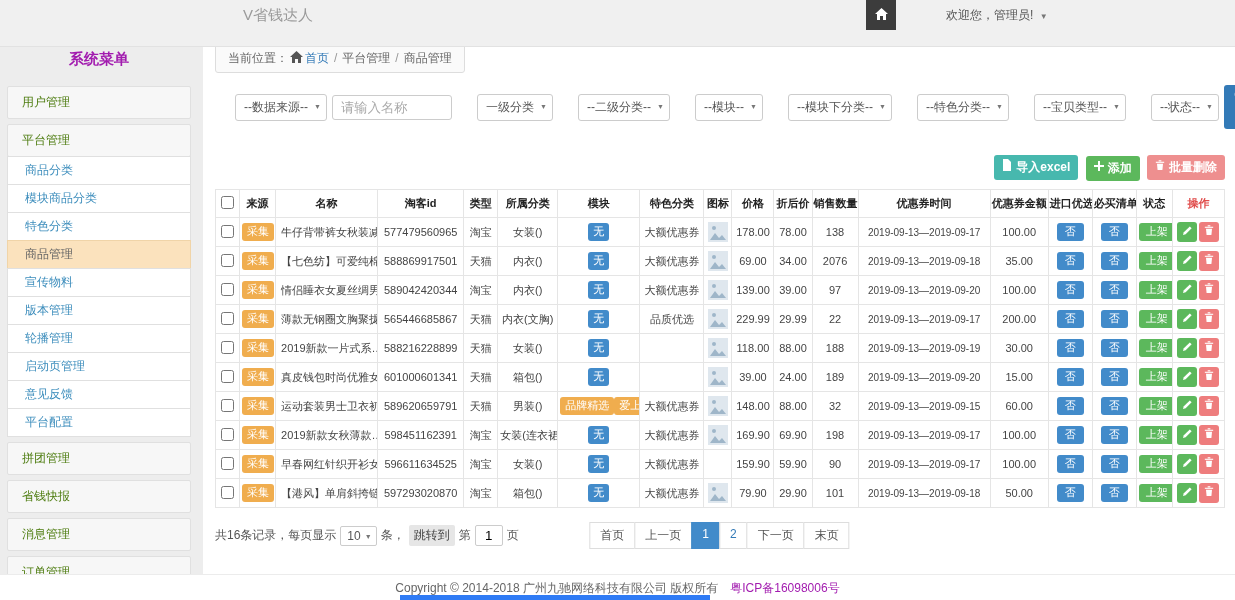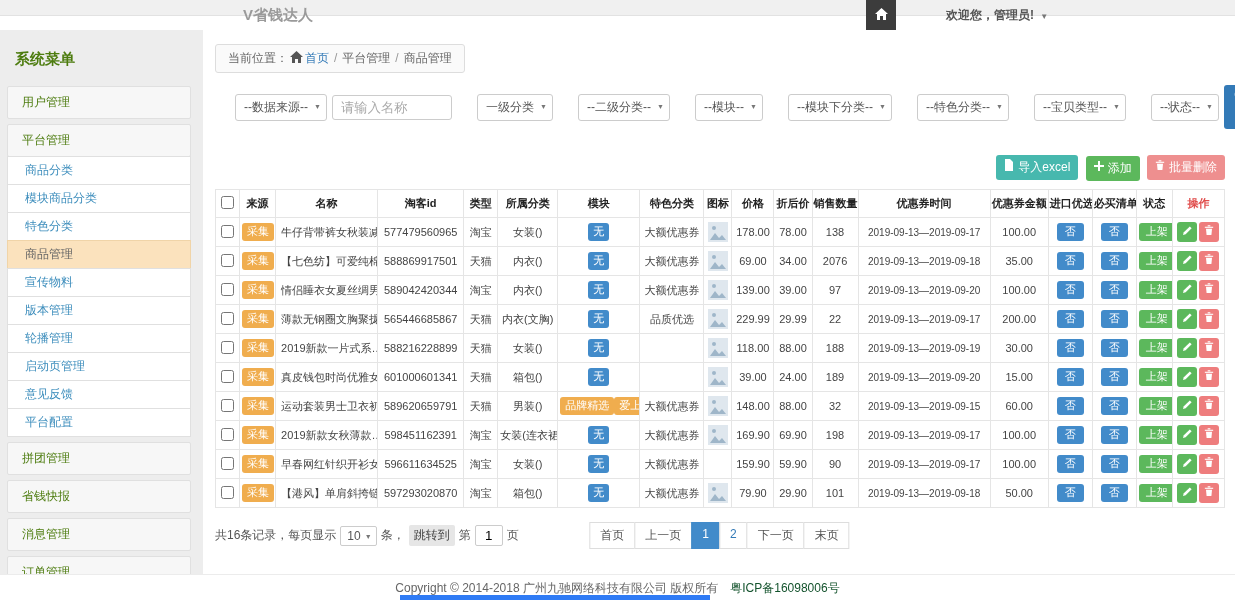--- a/index.html
+++ b/index.html
@@ -1,30 +1,30 @@
 <!DOCTYPE html>
 <html><head>
 <meta charset="utf-8">
 <style>
   * { margin:0; padding:0; box-sizing:border-box; }
   html,body { width:1235px; height:600px; overflow:hidden; background:#fff;
     font-family:"Liberation Sans","DejaVu Sans",sans-serif; font-size:12px; color:#333; }
   body { position:relative; }
 
   
-  .topbar { position:absolute; top:0; left:0; width:1235px; height:16px; background:#f0f0f0; border-bottom:1px solid #e2e2e2; z-index:4;font-weight:bold; }
+  .topbar { position:absolute; top:0; left:0; width:1235px; height:47px; background:#f0f0f0; border-bottom:1px solid #e2e2e2; z-index:4; }
   .app-title { position:absolute; left:243px; top:0; line-height:30px; font-size:15px; color:#9a9a9a; }
   .home-block { position:absolute; left:866px; top:0; width:30px; height:30px; background:#3c3c3c; color:#fff; text-align:center; line-height:32px; cursor:pointer; }
   .user-menu { position:absolute; left:906px; top:0; line-height:30px; color:#555; cursor:pointer;margin-left:40px; }
   .caret-sm { font-size:8px; color:#777; margin-left:3px; }
 
   
   .left-strip { position:absolute; left:0; top:30px; width:203px; height:570px; background:#ededed; z-index:1; }
   .sidebar { position:absolute; left:7px; top:44px; width:184px; z-index:2; }
-  .sidebar-title { color:#4d7c0f; font-size:15px; font-weight:bold; padding:6px 8px 12px; }
+  .sidebar-title { color:#a21caf; font-size:15px; font-weight:bold; padding:6px 8px 12px;text-align:center; }
   .menu-item { border:1px solid #e0e0e0; background:#f7f7f7; padding:7px 14px; font-weight:normal; color:#4d7c0f; cursor:pointer; }
   .menu-item.top { margin-top:5px; border-radius:2px; }
   .menu-item.sub { background:#fff; color:#3c8dbc; font-weight:normal; padding:5px 14px 5px 17px; margin-top:-1px; border-radius:0; font-size:12px; }
   .menu-item.sub.active { background:#fbe2bd; border-color:#f0d4a8; color:#666; }
 
   
   .main { position:absolute; left:215px; top:44px; width:1010px; z-index:2; }
   .breadcrumb { display:inline-block; border:1px solid #ddd; background:#fafafa; border-radius:3px; padding:5px 12px; color:#666; }
   .breadcrumb .home-link { color:#337ab7; cursor:pointer; text-decoration:none; }
   .bc-home-ic { color:#555; vertical-align:-1px; margin:0 2px; }
@@ -34,21 +34,21 @@
   .select-box { position:relative; border:1px solid #ccc; border-radius:3px; background:#fff; padding:4px 18px 4px 8px; color:#555; cursor:pointer; white-space:nowrap;margin-left:20px; }
   .select-box .sel-caret { position:absolute; right:5px; top:8px; font-size:7px; color:#777; }
   .text-input { border:1px solid #ccc; border-radius:3px; padding:4px 8px; width:120px; color:#333; font-family:inherit; }
   .text-input::placeholder { color:#aaa; }
 
   .btn { display:inline-flex; align-items:flex-start; gap:4px; border:none; border-radius:3px; color:#fff; padding:5px 10px; font-size:12px; cursor:pointer; font-family:inherit; }
   .btn-query { background:#337ab7; }
   .btn-reset { background:#14532d;margin-left:28px; }
 
   .actions { margin-top:26px; text-align:right; }
-  .actions .btn { padding:4px 8px; margin-left:4px; }
+  .actions .btn { padding:4px 8px; margin-left:4px;font-weight:bold; }
   .btn-import { background:#47b8ae; }
   .btn-add { background:#5cb85c; }
   .btn-batch { background:#ee8f8f; }
 
   table { width:100%; border-collapse:collapse; margin-top:8px; table-layout:fixed; }
   th,td { border:1px solid #e5e5e5; padding:4px 2px; text-align:center; vertical-align:middle; overflow:hidden; white-space:nowrap; font-size:11px; }
   th { font-weight:bold; color:#222; background:#fff; padding:6px 1px; }
   th.red { color:#e04b4a; }
   td { color:#444; height:27px; }
   td.name-cell { text-align:left; padding-left:5px; }
@@ -69,21 +69,21 @@
   .per-page { position:relative; border:1px solid #ccc; border-radius:2px; background:#fff; padding:2px 15px 2px 6px; cursor:pointer; }
   .per-page .sel-caret { position:absolute; right:4px; top:6px; font-size:7px; color:#777; }
   .jump-word { background:#e6e6e6; border-radius:2px; padding:2px 5px; cursor:pointer; color:#444; }
   .jump-input { width:28px; border:1px solid #ccc; border-radius:2px; padding:2px 3px; text-align:center; font-family:inherit; }
   .page-buttons { position:absolute; left:50%; transform:translateX(-50%); top:0; display:flex; }
   .page-btn { border:1px solid #ddd; background:#fff; color:#555; padding:4px 10px; margin-left:-1px; cursor:pointer; }
   .page-btn.num { color:#337ab7; }
   .page-btn.active { background:#428bca; border-color:#428bca; color:#fff; }
 
   .footer { position:absolute; left:0; bottom:0; width:1235px; height:26px; background:#fff; border-top:1px solid #ececec; text-align:center; line-height:26px; color:#666; z-index:5; }
-  .footer a { color:#14532d; text-decoration:none;margin-left:12px; }
+  .footer a { color:#a21caf; text-decoration:none;margin-left:12px; }
   .bottom-strip { position:absolute; left:400px; bottom:0; width:310px; height:5px; background:#2f7bf5; z-index:6; }
 </style>
 </head>
 <body>
 
 <div class="topbar">
   <div class="app-title">V省钱达人</div>
   <div class="home-block">
     <span id="home-ic-top"><svg width="13" height="12" viewBox="0 0 13 12" fill="currentColor">
           <path d="M6.5 0 L13 6 H11 V12 H8 V8 H5 V12 H2 V6 H0 Z"></path>

